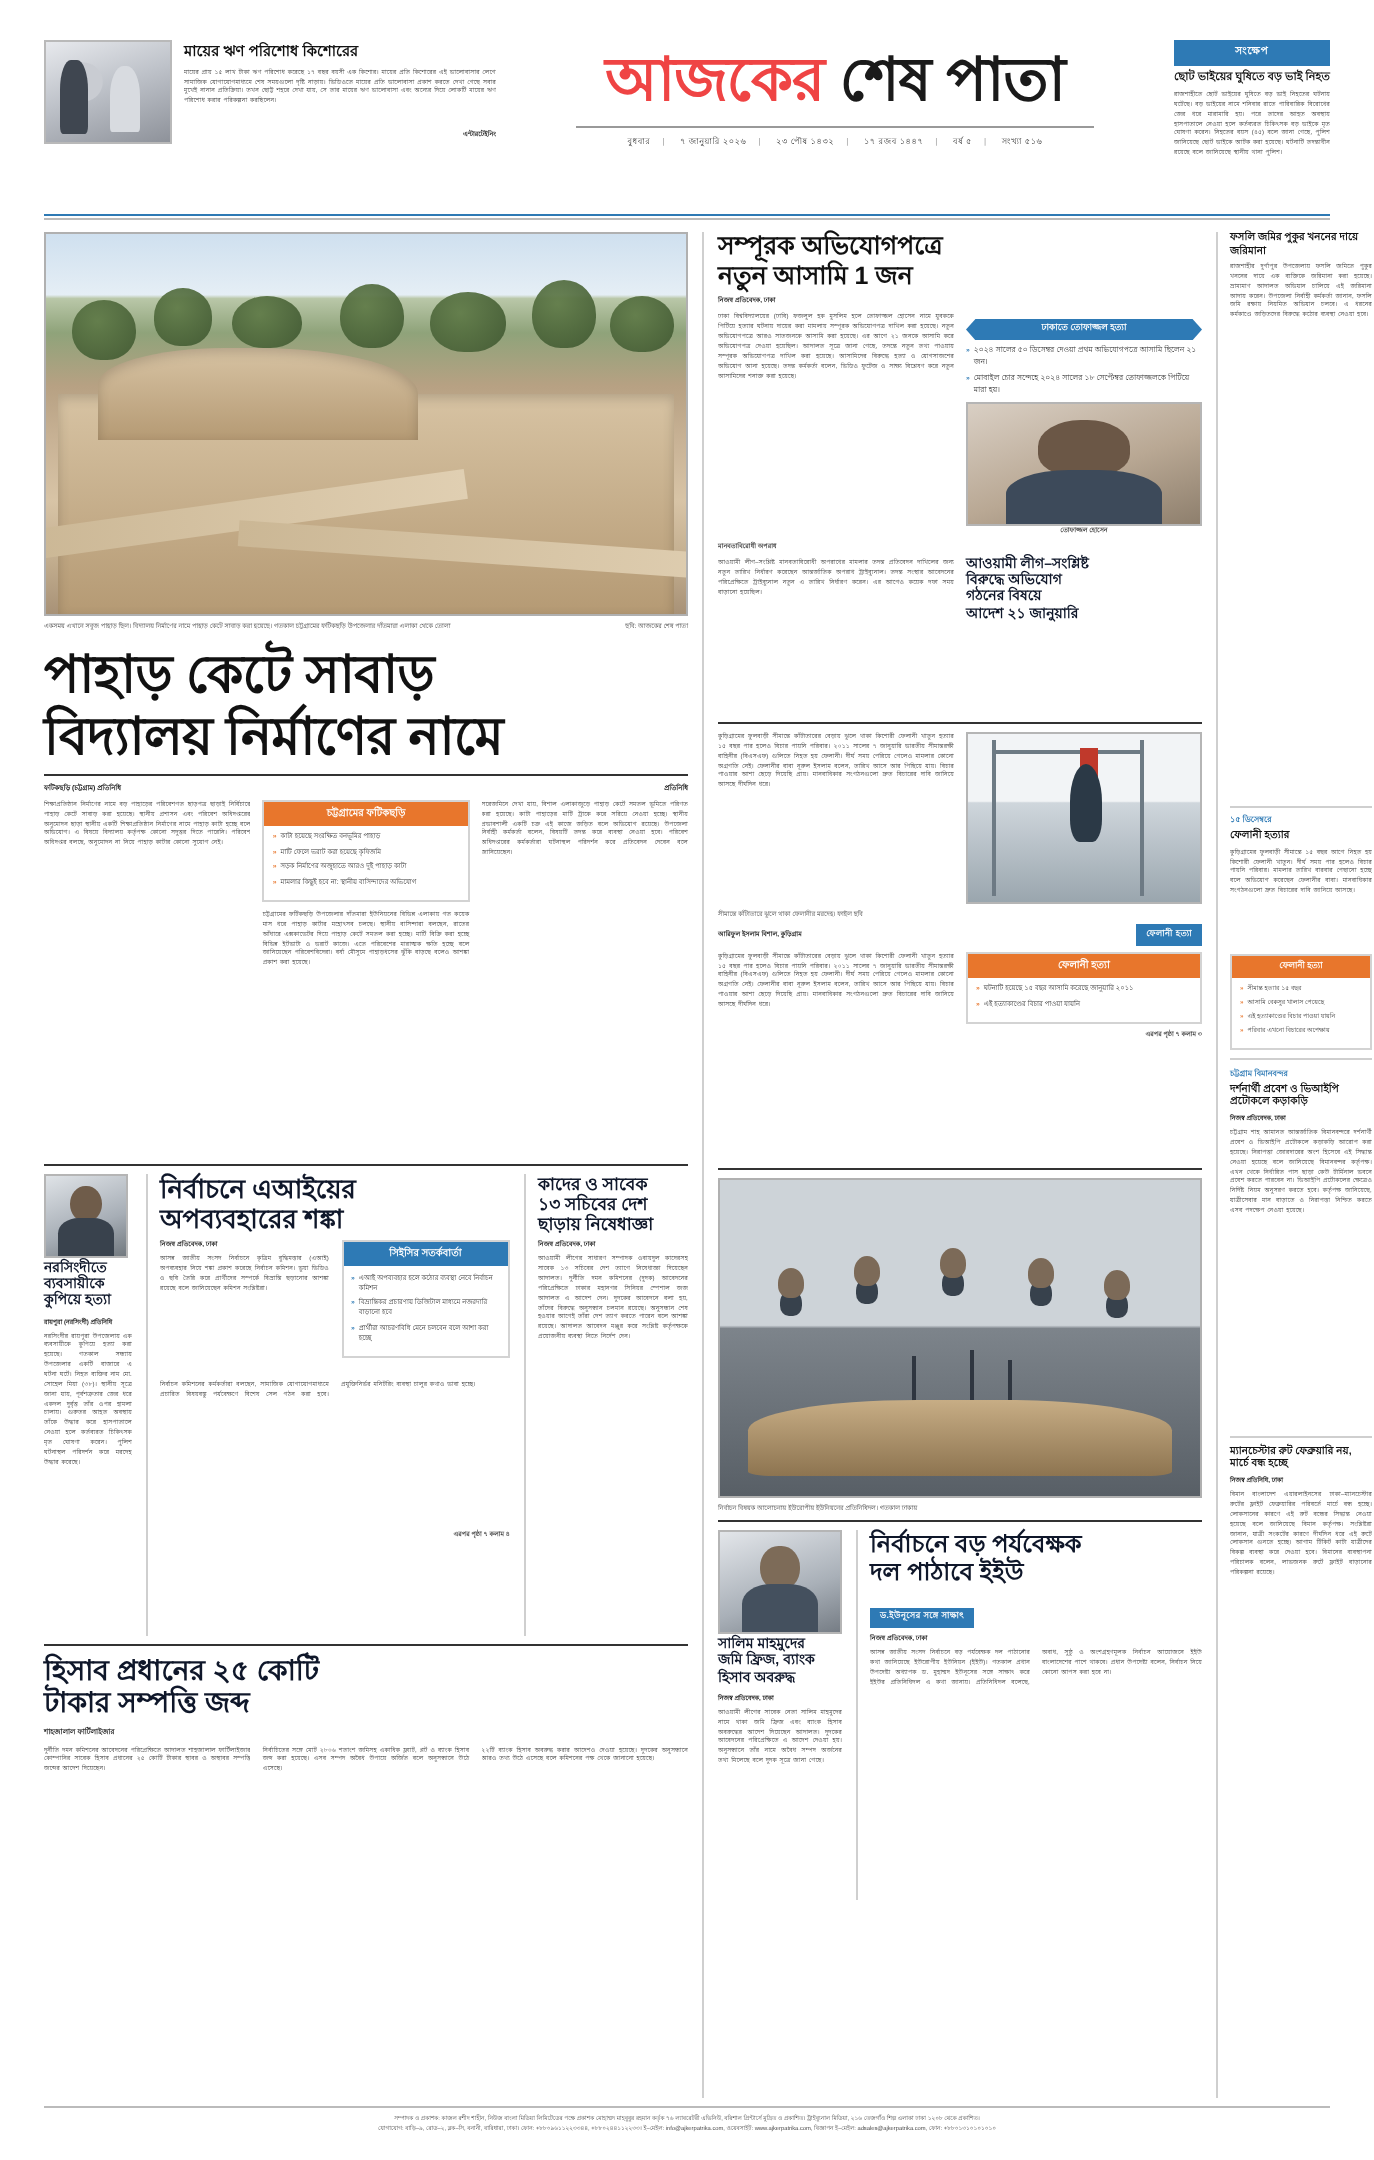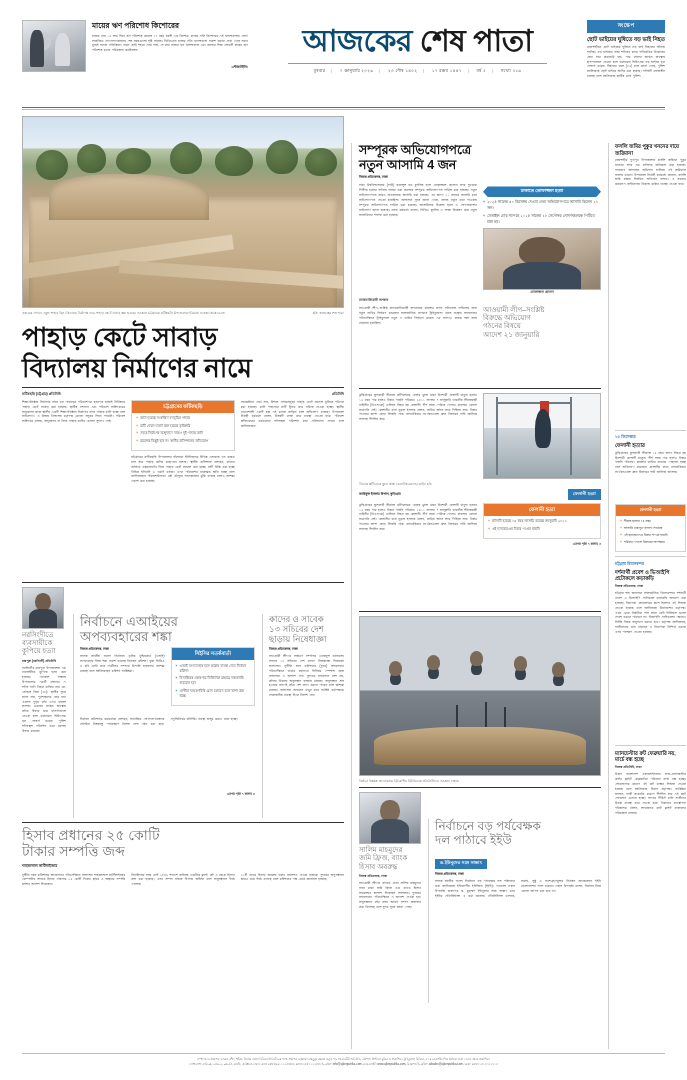--- a/index.html
+++ b/index.html
@@ -14,21 +14,21 @@
   .page { width: 687px; height: 1080px; padding: 20px 22px 0 22px; position: relative; }
 
   
   .body-text {
     font-size: 3.0px; line-height: 1.62; text-align: justify;
     color: #3a3a3a; letter-spacing: .1px; word-spacing: .4px;
     -webkit-hyphens: auto; hyphens: auto; overflow: hidden;
   }
   .byline { font-size: 3.6px; font-weight: bold; color: #1a1a1a; margin-bottom: 2px; }
   .hr-dark { border-top: 1.4px solid #333; }
-  .rule-v { border-left: 1px solid #cfcfcf; margin-top: 27px; }
+  .rule-v { border-left: 1px solid #cfcfcf; }
 
   
   .topstrip { display: flex; gap: 8px; align-items: flex-start; }
   .teaser { display: flex; gap: 6px; width: 226px; align-items: center; }
   .teaser-photo {
     width: 64px; height: 52px; flex: 0 0 64px;
     background:
       radial-gradient(circle at 30% 40%, #c9ccd2 0 18%, transparent 19%),
       linear-gradient(160deg, #e7e9ed 0%, #bfc3ca 45%, #8e929a 100%);
     border: .5px solid #b9b9b9;
@@ -44,21 +44,21 @@
   }
   .teaser-body { flex: 1; min-width: 0; }
   .teaser-title { font-size: 7.4px; font-weight: bold; line-height: 1.15; margin-bottom: 3px; color: #111; }
   .teaser-credit { text-align: right; font-size: 3.2px; font-weight: bold; color: #222; margin-top: 1px; }
 
   .masthead { flex: 1; text-align: center; padding-top: 6px; }
   .masthead-title {
     font-size: 30px; font-weight: bold; line-height: 1; letter-spacing: -0.5px;
     color: #1a1a1a;
   }
-  .masthead-title .accent { color: #0c4a6e; }
+  .masthead-title .accent { color: #ef4444; }
   .masthead-rule { border-top: 1px solid #999; margin: 7px 32px 4px 32px; }
   .dateline { font-size: 4.1px; color: #333; letter-spacing: .3px; }
   .dateline span { padding: 0 3px; }
   .dateline .sep { color: #999; }
 
   .topright { width: 78px; flex: 0 0 78px; }
   .sec-head {
     background: #2e7ab5; color: #fff; text-align: center;
     font-size: 5.2px; font-weight: bold; padding: 2.4px 0; letter-spacing: .4px;
   }
@@ -200,21 +200,21 @@
   .rail-item { margin-bottom: 4px; }
   .rail-title { font-size: 5.2px; font-weight: bold; line-height: 1.2; margin-bottom: 2px; color: #111; }
   .rail-sep { border-top: 1px solid #cfcfcf; margin: 3.5px 0; }
   .rail-kicker { font-size: 4px; font-weight: bold; color: #2e7ab5; margin-bottom: 1px; }
 
   
   .footer { position: absolute; left: 22px; right: 22px; bottom: 14px; }
   .footer-rule { border-top: 1px solid #bbb; margin-bottom: 3px; }
   .imprint { font-size: 2.9px; line-height: 1.55; color: #4a4a4a; text-align: center; }
 
-  .sub-head { font-size: 8.6px; font-weight: normal; line-height: 1.18; color: #737373; }
+  .sub-head { font-size: 8.6px; font-weight: bold; line-height: 1.18; color: #0f172a; }
   .sub-head.big { font-size: 13px; }
   .sub-head.sm { font-size: 7px; }
   .mb2 { margin-bottom: 2px; } .mb3 { margin-bottom: 3px; }
   .mt3 { margin-top: 3px; } .mt4 { margin-top: 4px; }
 </style>
 </head>
 <body>
 
 <div class="page">
 
@@ -393,21 +393,21 @@
           <div class="body-text" style="height:176px">২২টি ব্যাংক হিসাব অবরুদ্ধ করার আদেশও দেওয়া হয়েছে। দুদকের অনুসন্ধানে আরও তথ্য উঠে এসেছে বলে কমিশনের পক্ষ থেকে জানানো হয়েছে।</div>
         </div>
       </div>
     </div>
 
     <div class="col-mid rule-v" style="padding-left:7px;">
 
       <div>
         <div class="mid-head">
           <div>সম্পূরক অভিযোগপত্রে</div>
-          <div>নতুন আসামি 4 জন</div>
+          <div>নতুন আসামি 1 জন</div>
         </div>
         <div class="byline mt3" style="font-size:3.2px">নিজস্ব প্রতিবেদক, ঢাকা</div>
 
         <div class="cols2 mt3">
           <div>
             <div class="body-text" style="height:112px">ঢাকা বিশ্ববিদ্যালয়ের (ঢাবি) ফজলুল হক মুসলিম হলে তোফাজ্জল হোসেন নামে যুবককে পিটিয়ে হত্যার ঘটনায় দায়ের করা মামলায় সম্পূরক অভিযোগপত্র দাখিল করা হয়েছে। নতুন অভিযোগপত্রে আরও সাতজনকে আসামি করা হয়েছে। এর আগে ২১ জনকে আসামি করে অভিযোগপত্র দেওয়া হয়েছিল। আদালত সূত্রে জানা গেছে, তদন্তে নতুন তথ্য পাওয়ায় সম্পূরক অভিযোগপত্র দাখিল করা হয়েছে। আসামিদের বিরুদ্ধে হত্যা ও যোগসাজশের অভিযোগ আনা হয়েছে। তদন্ত কর্মকর্তা বলেন, ভিডিও ফুটেজ ও সাক্ষ্য বিশ্লেষণ করে নতুন আসামিদের শনাক্ত করা হয়েছে।</div>
           </div>
           <div>
             <div class="ribbon">ঢাকাতে তোফাজ্জল হত্যা</div>
             <div class="hl-item blue">

